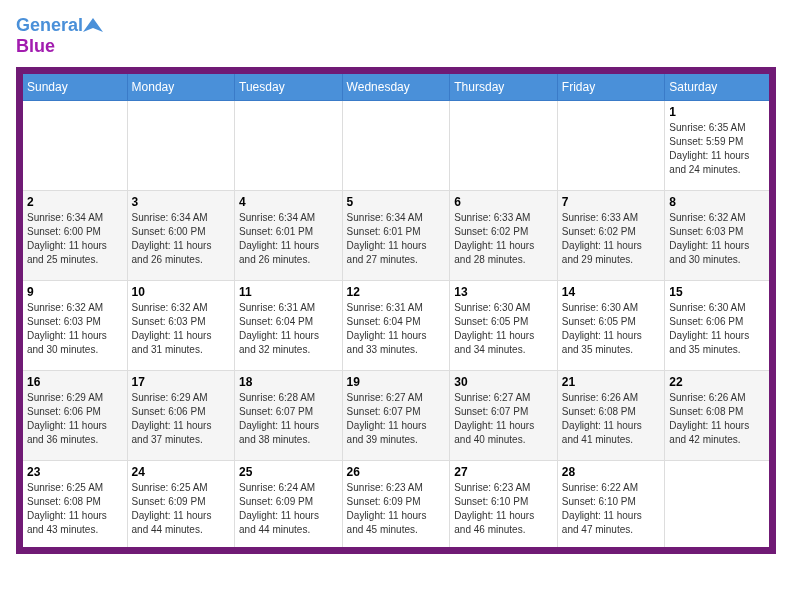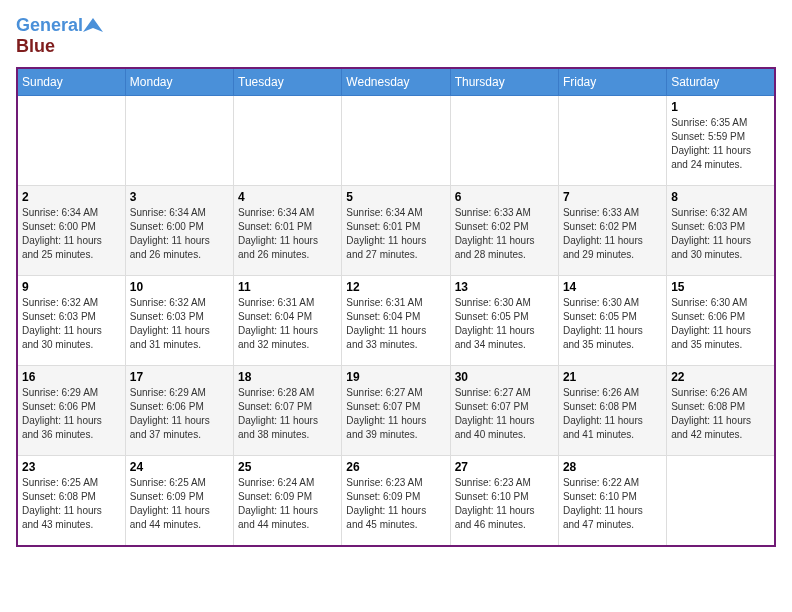--- a/index.html
+++ b/index.html
@@ -42,21 +42,21 @@
       font-weight: bold;
       color: #333;
     }
     .location {
       font-size: 14px;
       color: #555;
     }
     .calendar {
       width: 100%;
       border-collapse: collapse;
-      border: 2px solid #701a75;
+      border: 7px solid #701a75;
     }
     .calendar th {
       background: #4a90d9;
       color: #fff;
       font-size: 12px;
       padding: 6px 4px;
       text-align: left;
       border: 1px solid #3a7bc8;
       font-weight: normal;
     }
@@ -94,21 +94,21 @@
   <div class="logo-wrapper">
     <div class="logo-row">
       <span class="logo-text">
         <span>General</span>
       </span>
       <svg width="20" height="20" viewBox="0 0 20 20">
         <polygon points="10,2 20,16 10,12 0,16" fill="#4a90d9"></polygon>
       </svg>
     </div>
     <div class="logo-row">
-      <span style="color:#7f1d1d; font-size:18px; font-weight:bold;">Blue</span>
+      <span style="color:#a21caf; font-size:18px; font-weight:bold;">Blue</span>
     </div>
   </div>
   <div class="title-section">
     <div class="month-title"></div>
     <div class="location"></div>
   </div>
 </div>
 
 <table class="calendar">
   <thead>

